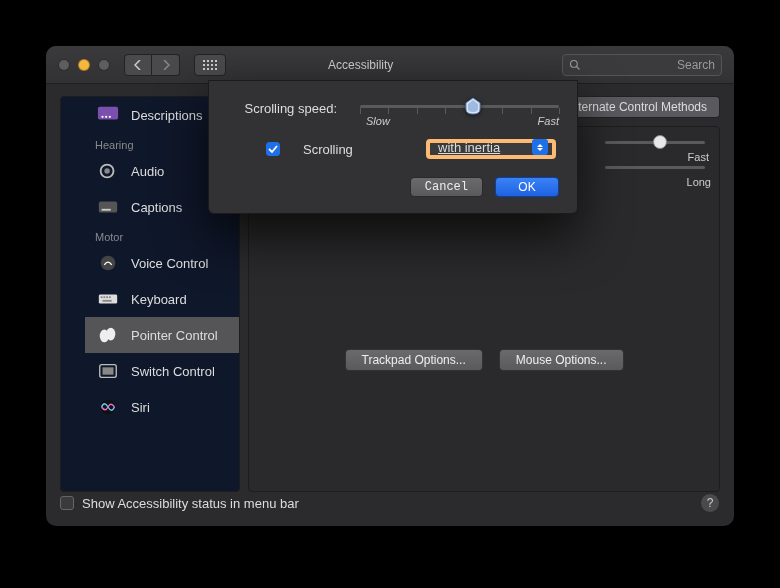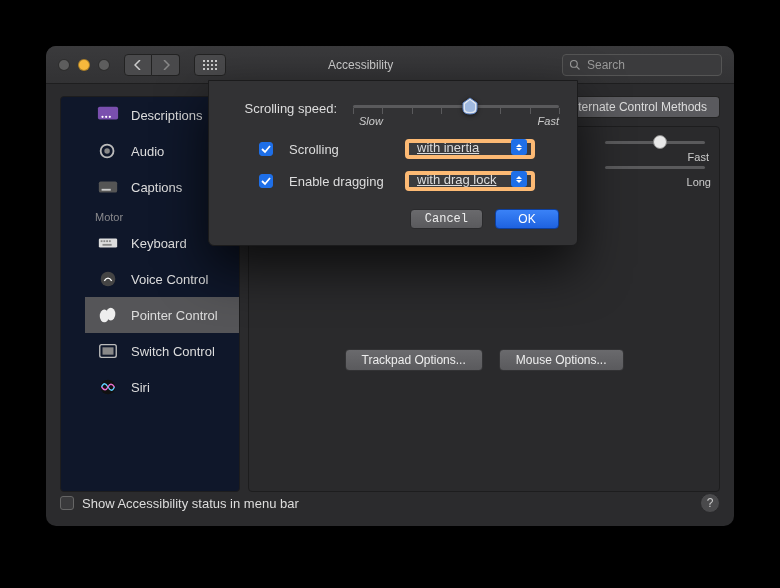--- a/index.html
+++ b/index.html
@@ -29,21 +29,21 @@
   }
   .segbtn:first-child { border-radius: 4px 0 0 4px; }
   .segbtn:last-child { border-radius: 0 4px 4px 0; border-left: none;}
   .gridbtn { width: 32px; height: 22px; background: #4a4a4c; border:1px solid #222; border-radius:4px; margin-left:6px; display:flex;align-items:center;justify-content:center;}
   .gridicon { display:grid; grid-template-columns:repeat(4,2px); grid-template-rows:repeat(3,2px); gap:2px;}
   .gridicon span{background:#ccc;width:2px;height:2px;}
   .title { flex: 0 0 auto; margin-left: 94px; color: #ccc; font-size: 12px; }
   .spacer { flex: 1; }
   .search {
     width: 160px; height: 22px; background: #3b3b3d; border: 1px solid #555; border-radius: 4px;
-    display: flex; align-items: center; padding: 0 6px; gap: 6px;
+    display: flex; align-items: center; padding: 0 6px; gap: 6px; justify-content: space-between;
   }
   .search svg { width: 12px; height: 12px; fill: #999; }
   .search-text { color: #999; font-size: 12px; }
 
   .content { display: flex; height: 408px; padding: 12px 14px 0 14px; gap: 12px; }
 
   .sidebar {
     width: 180px; background: #0f172a; border: 1px solid #1d1d1e; border-radius: 4px;
     overflow: hidden; display: flex; flex-direction: column; font-size: 13px; color: #ddd; padding-left: 24px;
   }
@@ -91,21 +91,21 @@
   .helpbtn { margin-left:auto; width:20px;height:20px;border-radius:50%;background:#4a4a4c;border:1px solid #2a2a2c;display:flex;align-items:center;justify-content:center;color:#ccc;font-size:12px;}
 
   
   .sheet {
     position:absolute; left: 208px; top:80px; width:370px;
     background:#323234; border:1px solid #1b1b1c; border-radius:0 0 6px 6px;
     box-shadow: 0 22px 50px rgba(0,0,0,0.7);
     padding: 14px 18px 16px;
     color:#ddd; font-size:13px;
   }
-  .sheet-row { display:flex; align-items:center; margin-bottom: 12px; gap: 16px;}
+  .sheet-row { display:flex; align-items:center; margin-bottom: 12px; gap: 23px;}
   .sheet-label { width: 110px; text-align:right; color:#ddd; }
   .sheet-slider { flex:1; position:relative; height: 26px; font-style: italic; }
   .sheet-line { position:absolute; left:0; right:0; top:10px; height:3px; background:#5a5a5c; border-radius:2px;}
   .sheet-ticks { position:absolute; left:0; right:0; top:13px; height:6px;}
   .sheet-ticks span{ position:absolute; width:1px; height:6px; background:#5a5a5c;}
   .sheet-knob {
     position:absolute; top:2px; width:18px; height:18px; transform:translateX(-50%);
   }
   .sheet-knob svg { width:18px;height:18px; filter: drop-shadow(0 1px 2px rgba(0,0,0,0.6));}
   .sheet-minmax { font-size:11px; color:#ccc; position:absolute; top:20px;}
@@ -183,60 +183,61 @@
         <span class="icon">
             <svg viewBox="0 0 24 20">
               <rect x="1" y="1" width="22" height="14" rx="2" fill="#7a4fae"></rect>
               <circle cx="6" cy="12" r="1.2" fill="#fff"></circle>
               <circle cx="10" cy="12" r="1.2" fill="#fff"></circle>
               <circle cx="14" cy="12" r="1.2" fill="#fff"></circle>
             </svg>
           </span>
         <span>Descriptions</span>
       </div>
+      <div class="cat">Hearing</div>
       <div class="item">
         <span class="icon">
             <svg viewBox="0 0 24 20">
               <circle cx="11" cy="10" r="7" fill="none" stroke="#bbb" stroke-width="2"></circle>
               <circle cx="11" cy="10" r="3" fill="#888"></circle>
             </svg>
           </span>
         <span>Audio</span>
       </div>
       <div class="item">
         <span class="icon">
             <svg viewBox="0 0 24 20">
               <rect x="2" y="4" width="20" height="12" rx="2" fill="#555"></rect>
               <rect x="5" y="12" width="10" height="2" fill="#ccc"></rect>
             </svg>
           </span>
         <span>Captions</span>
       </div>
       <div class="cat">Motor</div>
+      <div class="item">
+        <span class="icon">
+            <svg viewBox="0 0 24 20">
+              <circle cx="12" cy="10" r="8" fill="#444"></circle>
+              <path d="M8,12 Q12,6 16,12" stroke="#fff" fill="none" stroke-width="1.5"></path>
+            </svg>
+          </span>
+        <span>Voice Control</span>
+      </div>
       <div class="item">
         <span class="icon">
             <svg viewBox="0 0 24 20">
               <rect x="2" y="5" width="20" height="10" rx="1.5" fill="#ddd"></rect>
               <rect x="4" y="7" width="2" height="2" fill="#888"></rect>
               <rect x="7" y="7" width="2" height="2" fill="#888"></rect>
               <rect x="10" y="7" width="2" height="2" fill="#888"></rect>
               <rect x="13" y="7" width="2" height="2" fill="#888"></rect>
               <rect x="6" y="11" width="10" height="2" fill="#888"></rect>
             </svg>
           </span>
         <span>Keyboard</span>
-      </div>
-      <div class="item">
-        <span class="icon">
-            <svg viewBox="0 0 24 20">
-              <circle cx="12" cy="10" r="8" fill="#444"></circle>
-              <path d="M8,12 Q12,6 16,12" stroke="#fff" fill="none" stroke-width="1.5"></path>
-            </svg>
-          </span>
-        <span>Voice Control</span>
       </div>
       <div class="item selected">
         <span class="icon">
             <svg viewBox="0 0 24 20">
               <ellipse cx="8" cy="11" rx="5" ry="7" fill="#eee"></ellipse>
               <ellipse cx="15" cy="9" rx="5" ry="7" fill="#eee"></ellipse>
             </svg>
           </span>
         <span>Pointer Control</span>
       </div>
@@ -340,34 +341,18 @@
     <span style="width:100px;">Scrolling</span>
     <div class="popup">
       <span>with inertia</span>
       <span class="popup-end">
           <span class="up"></span>
           <span class="down"></span>
         </span>
     </div>
   </div>
 
-  <div class="sheet-row">
-    <div style="width:16px;"></div>
-    <span class="chk on">
-      <svg viewBox="0 0 10 10">
-          <path d="M1,5 L4,8 L9,2" stroke="#fff" stroke-width="1.8" fill="none"></path>
-        </svg>
-    </span>
-    <span style="width:100px;">Enable dragging</span>
-    <div class="popup">
-      <span>with drag lock</span>
-      <span class="popup-end">
-          <span class="up"></span>
-          <span class="down"></span>
-        </span>
-    </div>
-  </div>
 
   <div class="sheet-actions">
     <div class="btn btn-default">Cancel</div>
     <div class="btn btn-primary">OK</div>
   </div>
 </div>
 
 </body></html>

